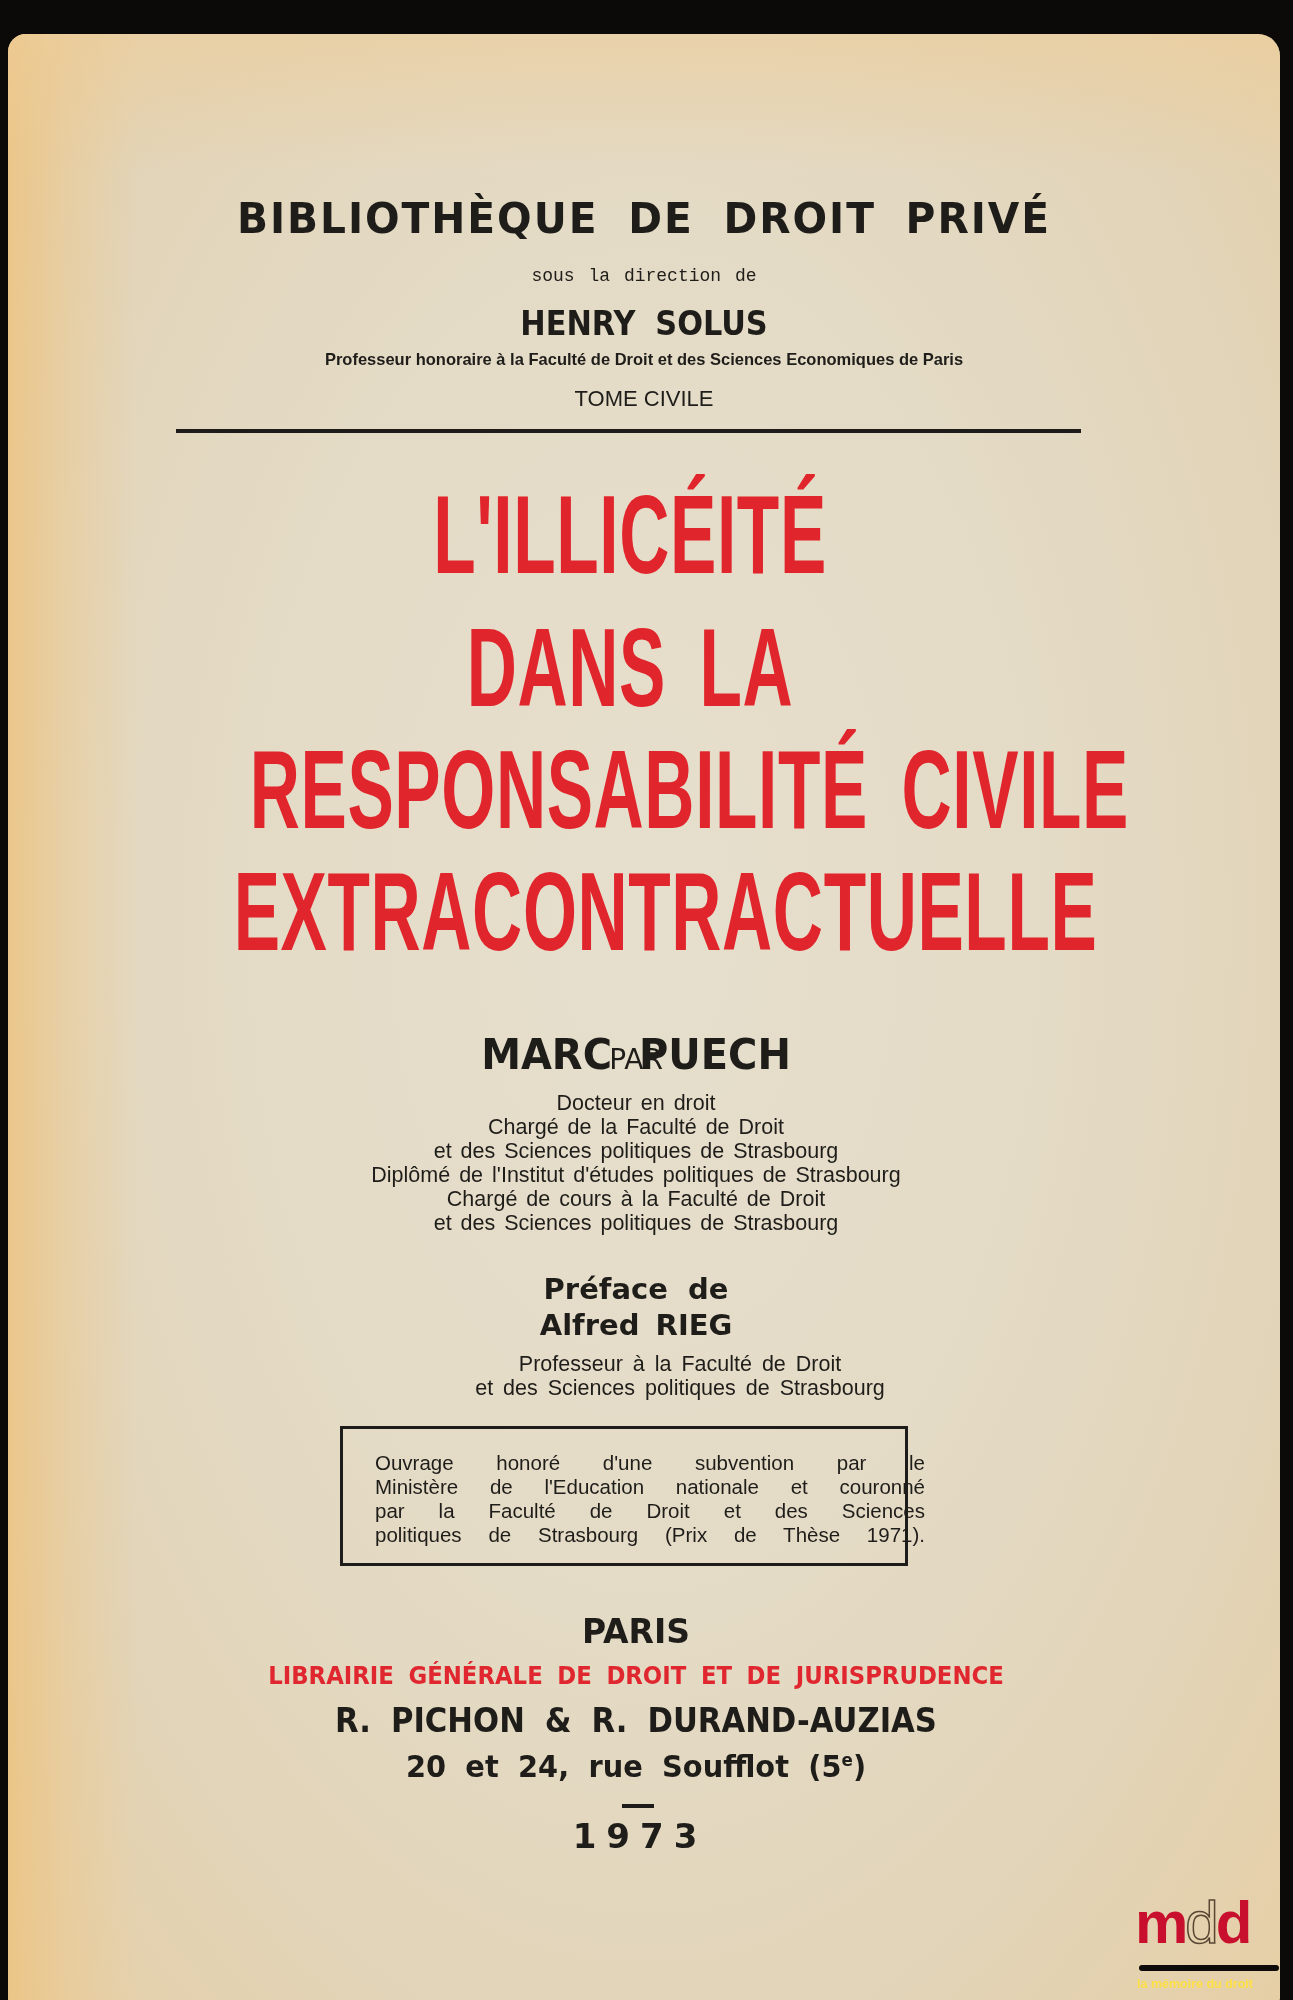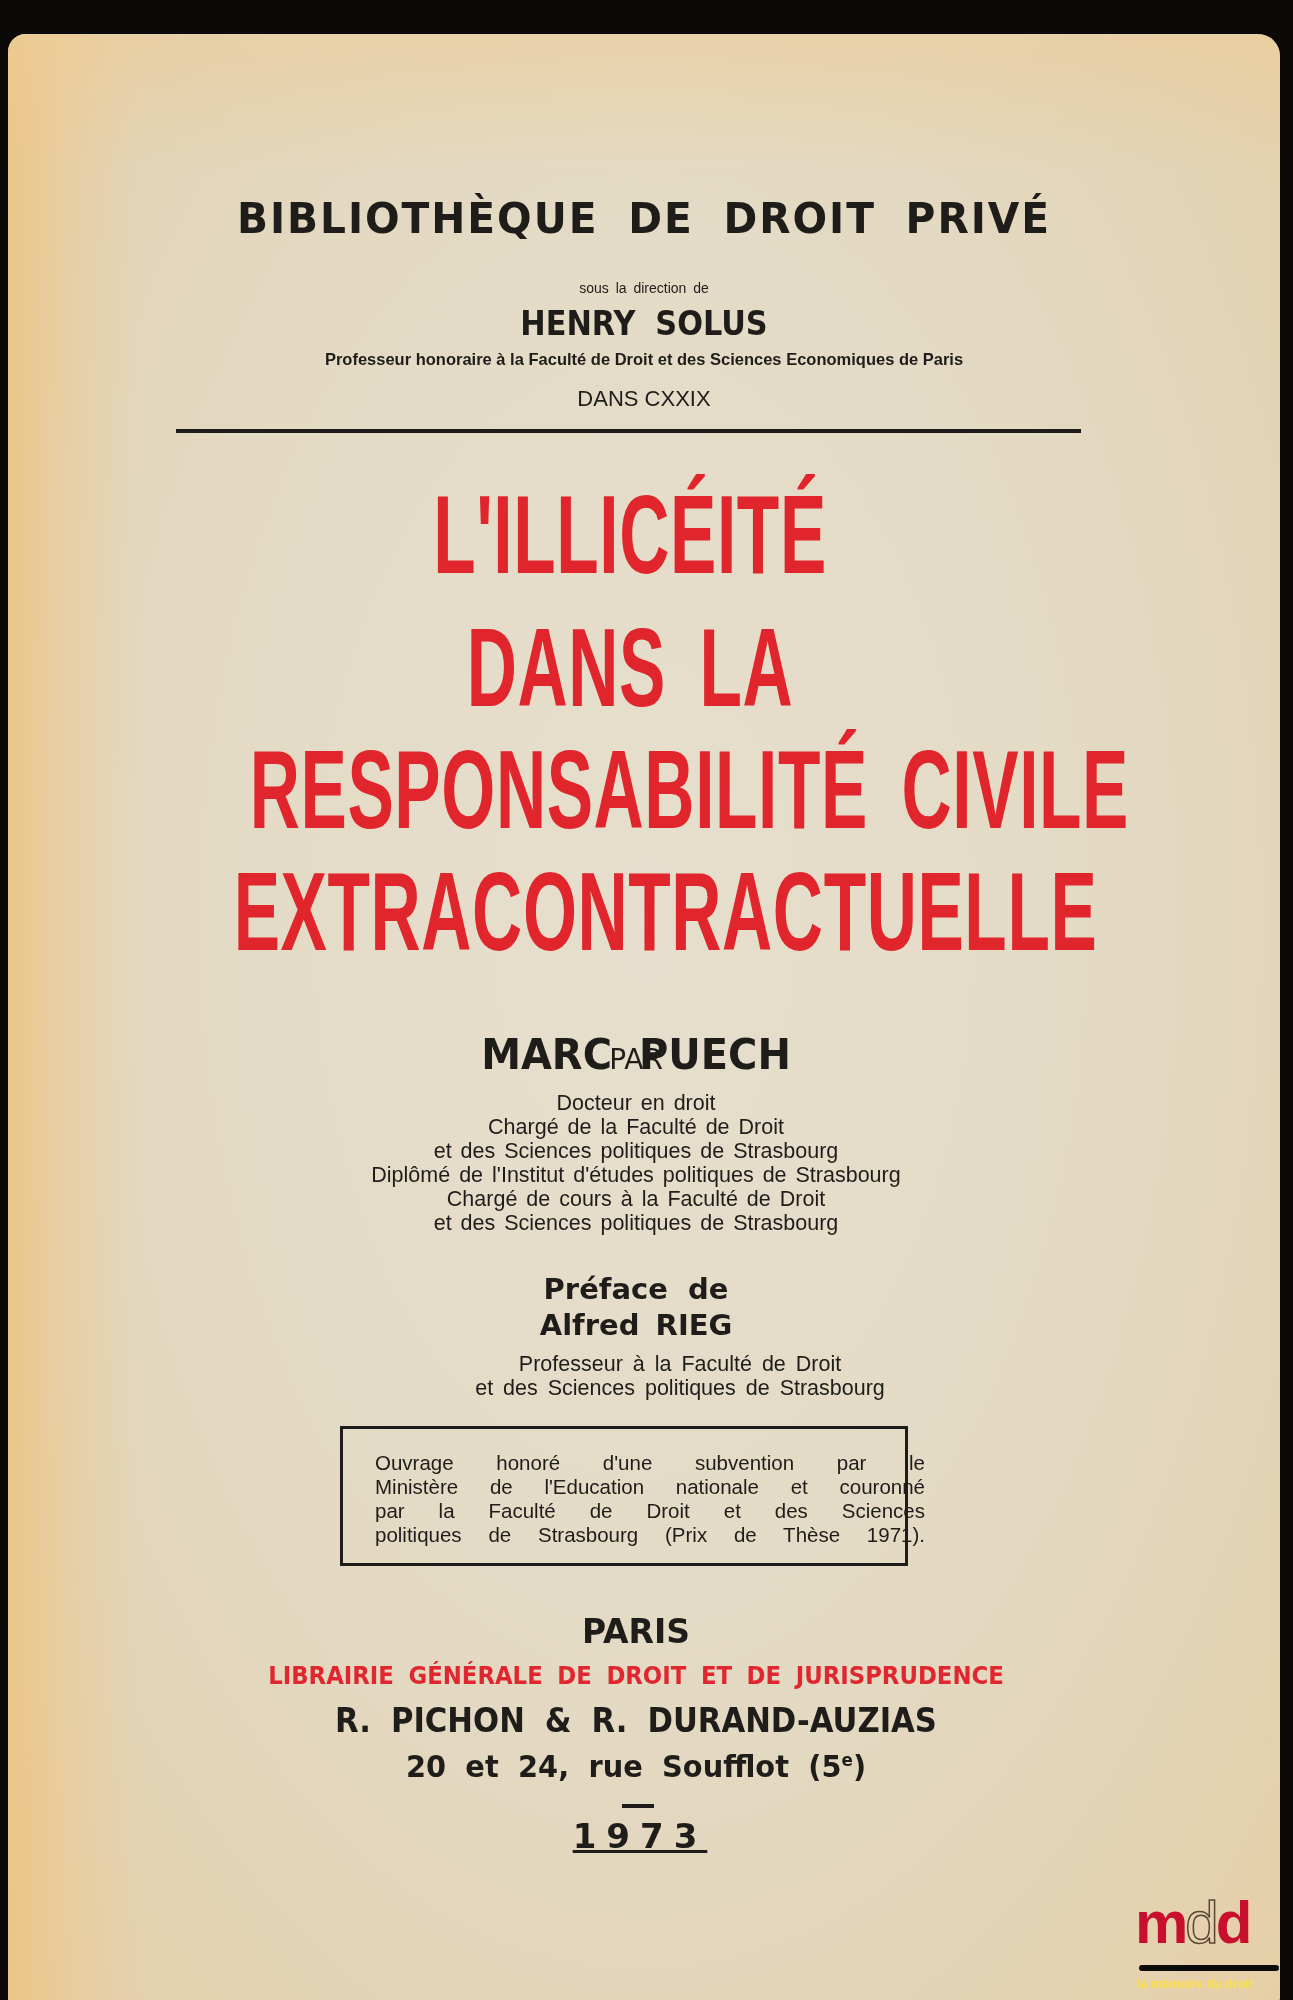--- a/index.html
+++ b/index.html
@@ -26,21 +26,21 @@
     }
     .page::after {
       content: ""; position: absolute; left: 0; right: 0; top: 0; height: 140px;
       background: linear-gradient(180deg, rgba(238,204,150,0.55) 0%, rgba(238,210,160,0) 100%);
       pointer-events: none;
     }
     .content { position: absolute; left: 0; top: 0; width: 1272px; height: 1968px; z-index: 2; }
     .c { position: absolute; left: 0; width: 1272px; text-align: center; white-space: nowrap; color: #1f1d1a; }
 
     .series-title { top: 160px; font-family: "DejaVu Sans", sans-serif; font-weight: bold; font-size: 42px; letter-spacing: 2px; word-spacing: 14px; transform: scaleX(0.97); }
-    .direction { top: 246px; font-family: Liberation Sans, sans-serif; font-size: 14px; word-spacing: 3px; }
+    .direction { top: 232px; font-family: Liberation Mono, monospace; font-size: 18px; word-spacing: 3px; }
     .director { top: 270px; font-family: "DejaVu Sans", sans-serif; font-weight: bold; font-size: 33px; word-spacing: 10px; transform: scaleX(0.92); }
     .director-title { top: 316px; font-family: "Liberation Sans", sans-serif; font-weight: bold; font-size: 16.5px; }
     .tome { top: 352px; font-family: "Liberation Sans", sans-serif; font-size: 22px; }
     .rule { position: absolute; left: 168px; top: 395px; width: 905px; height: 4px; background: #1e1c1a; }
 
     .main-title .line {
       position: absolute; left: 0; width: 1272px; text-align: center;
       color: #e1252c; font-family: "Liberation Sans", sans-serif; font-weight: bold;
       font-size: 112px; line-height: 112px; white-space: nowrap;
       transform: scaleX(0.62); transform-origin: 50% 50%; letter-spacing: 1px; word-spacing: 22px;
@@ -70,38 +70,38 @@
       color: #1f1d1a; text-align: justify; text-align-last: justify;
     }
     .award-text div { text-align: justify; text-align-last: justify; white-space: nowrap; }
 
     .city { top: 1578px; font-family: "DejaVu Sans", sans-serif; font-weight: bold; font-size: 33px; left: -8px; }
     .publisher { top: 1628px; font-family: "DejaVu Sans", sans-serif; font-weight: bold; font-size: 24px; color: #e0262e; word-spacing: 7px; transform: scaleX(0.95); left: -8px; }
     .pub-names { top: 1667px; font-family: "DejaVu Sans", sans-serif; font-weight: bold; font-size: 33px; word-spacing: 10px; transform: scaleX(0.93); left: -8px; }
     .address { top: 1714px; font-family: "DejaVu Sans", sans-serif; font-weight: bold; font-size: 31px; word-spacing: 10px; transform: scaleX(0.93); left: -8px; }
     .address sup { font-size: 18px; }
     .short-rule { position: absolute; left: 614px; top: 1770px; width: 32px; height: 4px; background: #1e1c1a; }
-    .year { top: 1782px; font-family: "DejaVu Sans", sans-serif; font-weight: bold; font-size: 34px; letter-spacing: 10px; left: -4px; text-decoration: underline; }
+    .year { top: 1782px; font-family: "DejaVu Sans", sans-serif; font-weight: bold; font-size: 34px; letter-spacing: 10px; left: -4px; }
 
     .watermark { position: absolute; left: 1135px; top: 1893px; width: 150px; height: 105px; z-index: 5; }
     .wm-letters { position: absolute; left: 0; top: 0; font-family: "Liberation Sans", sans-serif; font-size: 60px; line-height: 60px; font-weight: bold; color: #c8102e; letter-spacing: -3px; }
     .wm-letters .outline { color: transparent; -webkit-text-stroke: 1.5px #5a4634; font-weight: normal; }
     .wm-bar { position: absolute; left: 4px; top: 72px; width: 140px; height: 6px; border-radius: 3px; background: #0d0b09; }
     .wm-tag { position: absolute; left: 2px; top: 84px; font-family: "Liberation Sans", sans-serif; font-weight: bold; font-size: 12.5px; color: #fde047; white-space: nowrap; }
   </style>
 </head>
 <body>
 
 <div class="page">
   <div class="content">
     <div class="c series-title">BIBLIOTHÈQUE DE DROIT PRIVÉ</div>
     <div class="c direction">sous la direction de</div>
     <div class="c director">HENRY SOLUS</div>
     <div class="c director-title">Professeur honoraire à la Faculté de Droit et des Sciences Economiques de Paris</div>
-    <div class="c tome">DANS CXXIX</div>
+    <div class="c tome">TOME CIVILE</div>
     <div class="rule"></div>
 
     <div class="main-title">
       <div class="line t1">L'ILLICÉITÉ</div>
       <div class="line t2">DANS LA</div>
       <div class="line t3">RESPONSABILITÉ CIVILE</div>
       <div class="line t4">EXTRACONTRACTUELLE</div>
     </div>
 
     <div class="c par">PAR</div>

